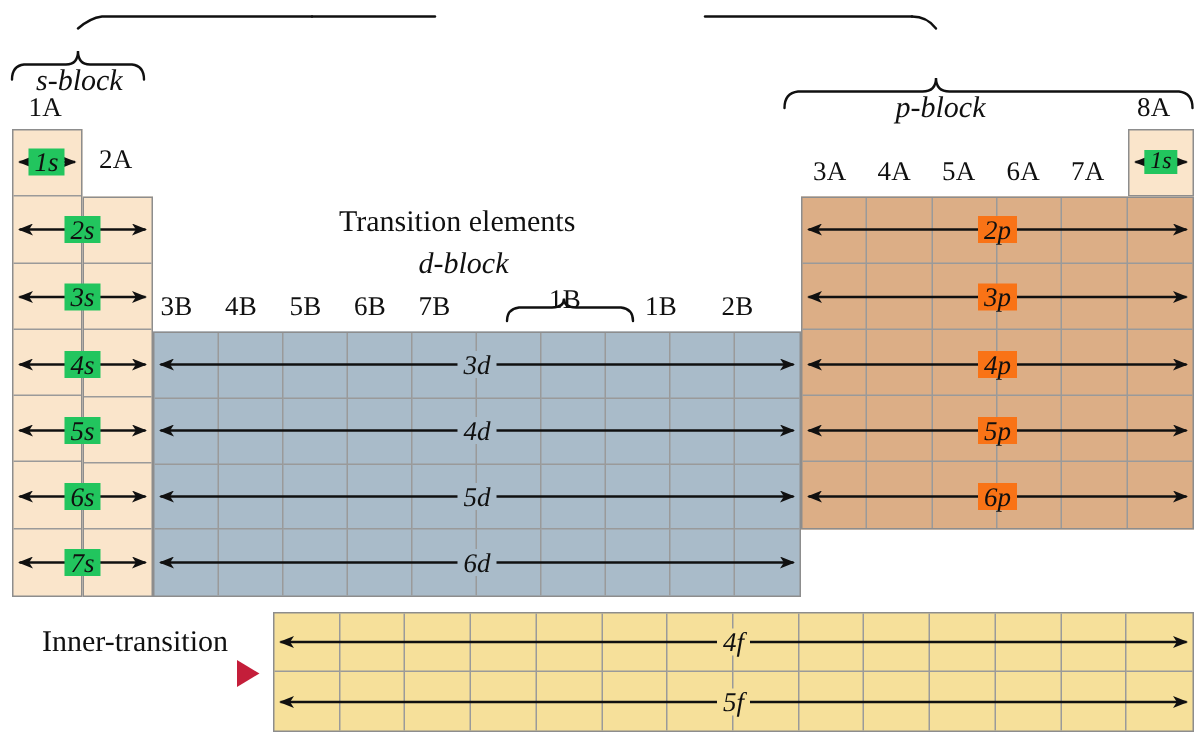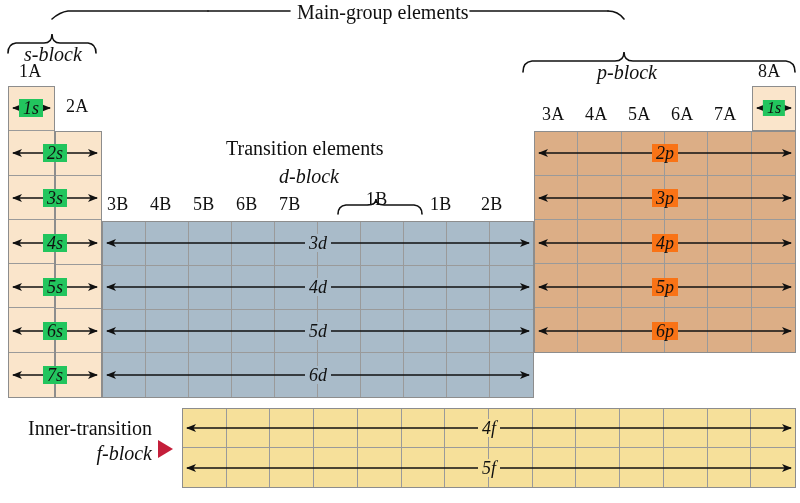--- a/index.html
+++ b/index.html
@@ -333,30 +333,28 @@
   <span class="lbl grouplbl" style="left:430px; top:195px;">1B</span>
   <span class="lbl grouplbl" style="left:481px; top:195px;">2B</span>
 
   <span class="lbl grouplbl" style="left:542px; top:105px;">3A</span>
   <span class="lbl grouplbl" style="left:585px; top:105px;">4A</span>
   <span class="lbl grouplbl" style="left:628px; top:105px;">5A</span>
   <span class="lbl grouplbl" style="left:671px; top:105px;">6A</span>
   <span class="lbl grouplbl" style="left:714px; top:105px;">7A</span>
   <span class="lbl grouplbl" style="left:758px; top:62px;">8A</span>
 
-  <span class="lbl bigtxt" style="left:297px; top:2px;">Main-group elements</span>
 
   <span class="lbl blocklbl ital" style="left:24px; top:44px;">s-block</span>
 
   <span class="lbl blocklbl ital" style="left:597px; top:62px;">p-block</span>
 
   <span class="lbl bigtxt" style="left:226px; top:138px;">Transition elements</span>
 
   <span class="lbl blocklbl ital" style="left:279px; top:166px;">d-block</span>
 
   <div class="abs" style="left:0px; top:416px; width:152px; text-align:right;">
     <div class="bigtxt" style="line-height:1.25;">Inner-transition</div>
-    <div class="bigtxt ital" style="line-height:1.25;">f-block</div>
   </div>
 
   <span class="tri" style="left:158px; top:440px; border-left:15px solid #C41E3A;"></span>
 
 </div>
 
 </body></html>

